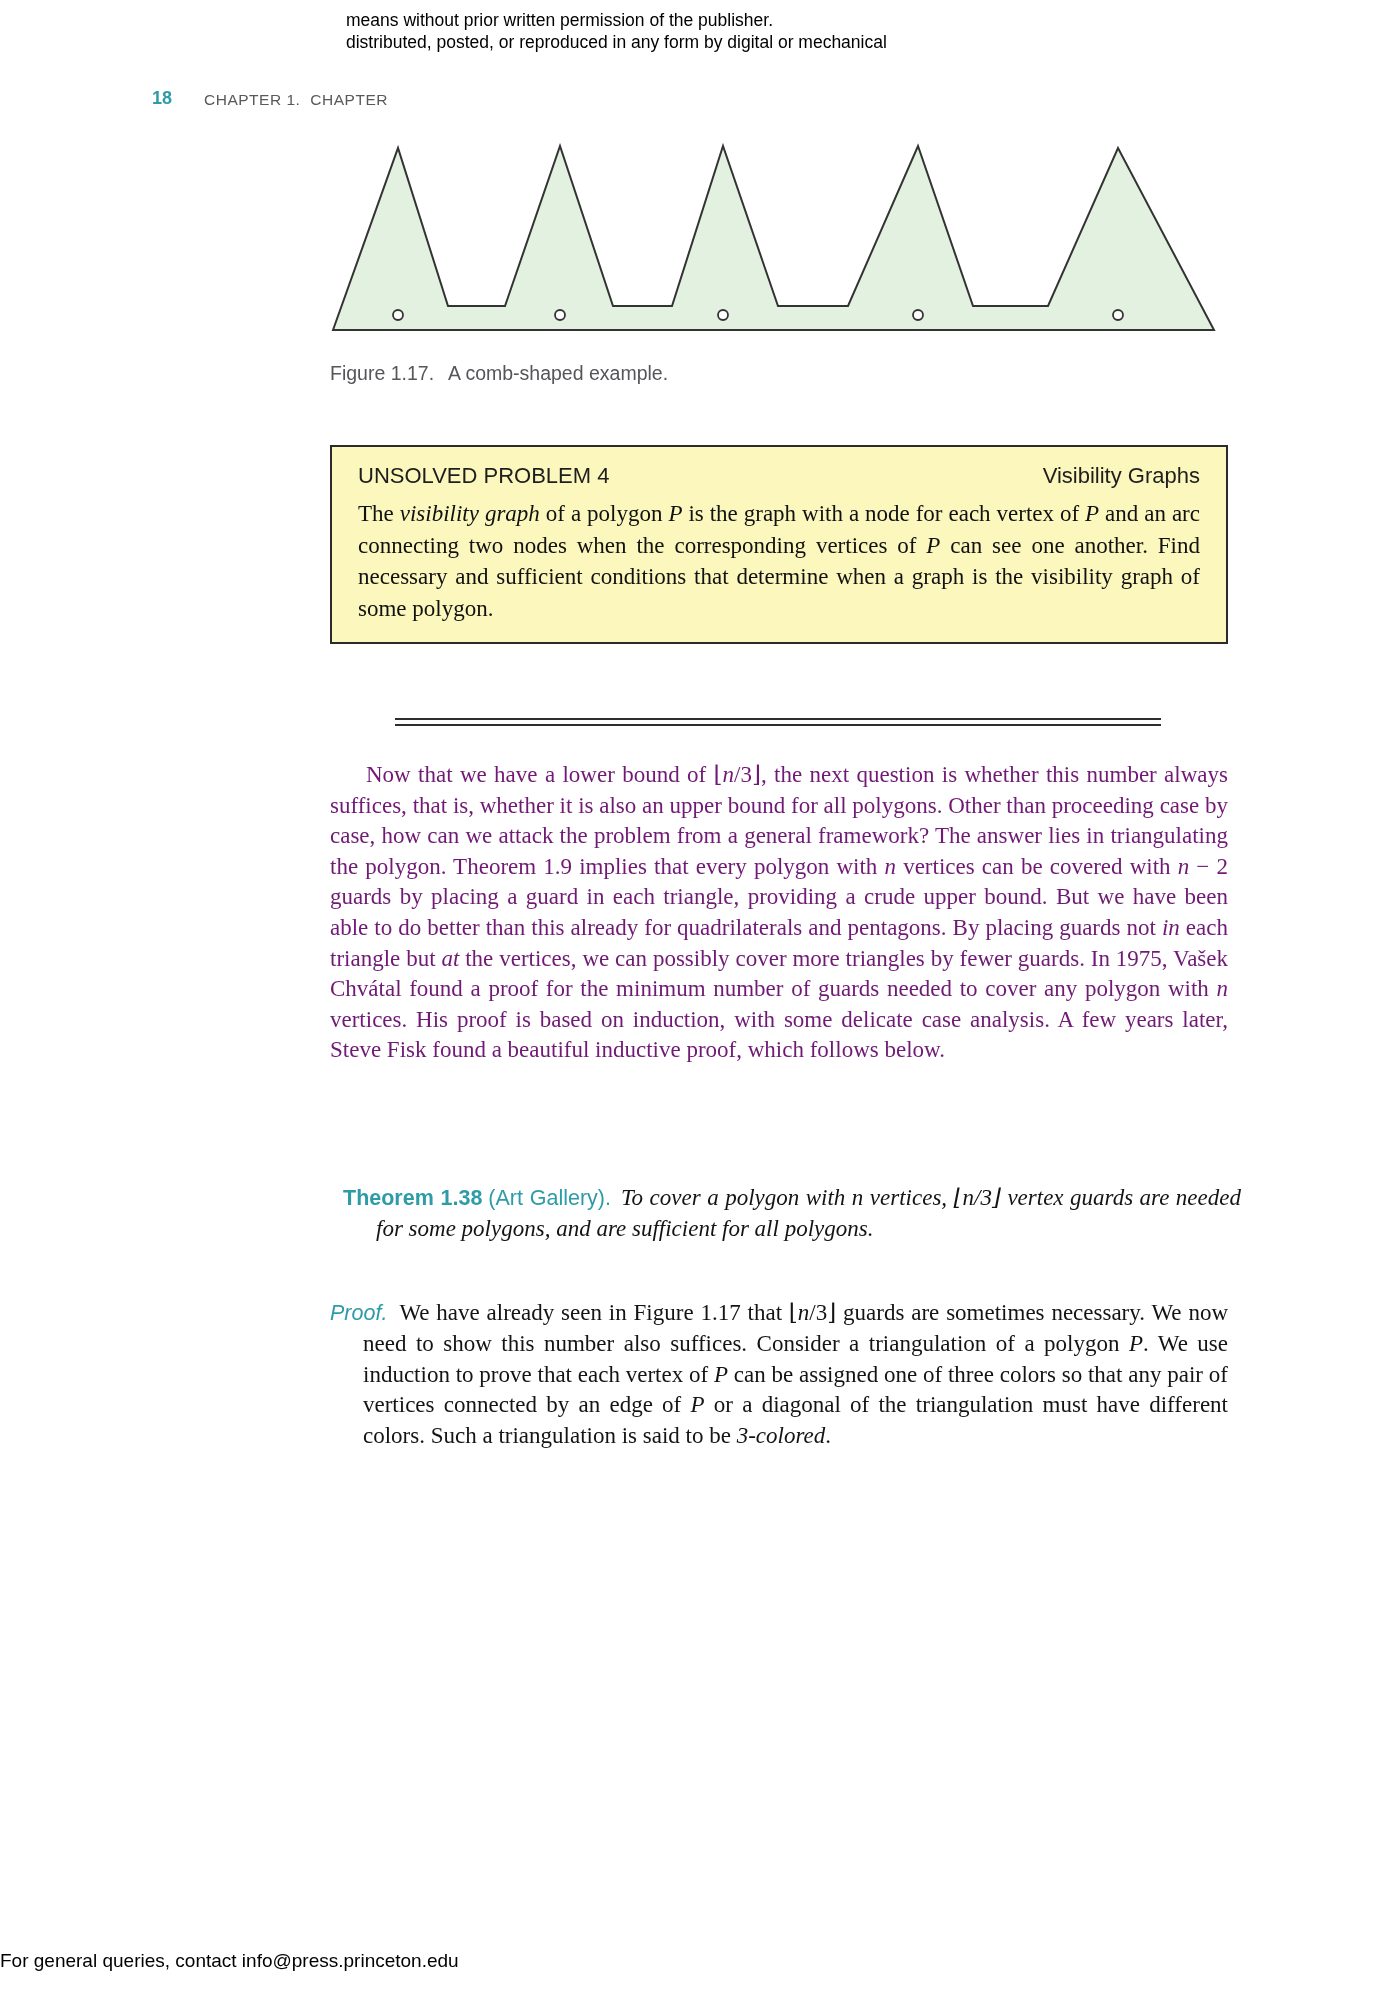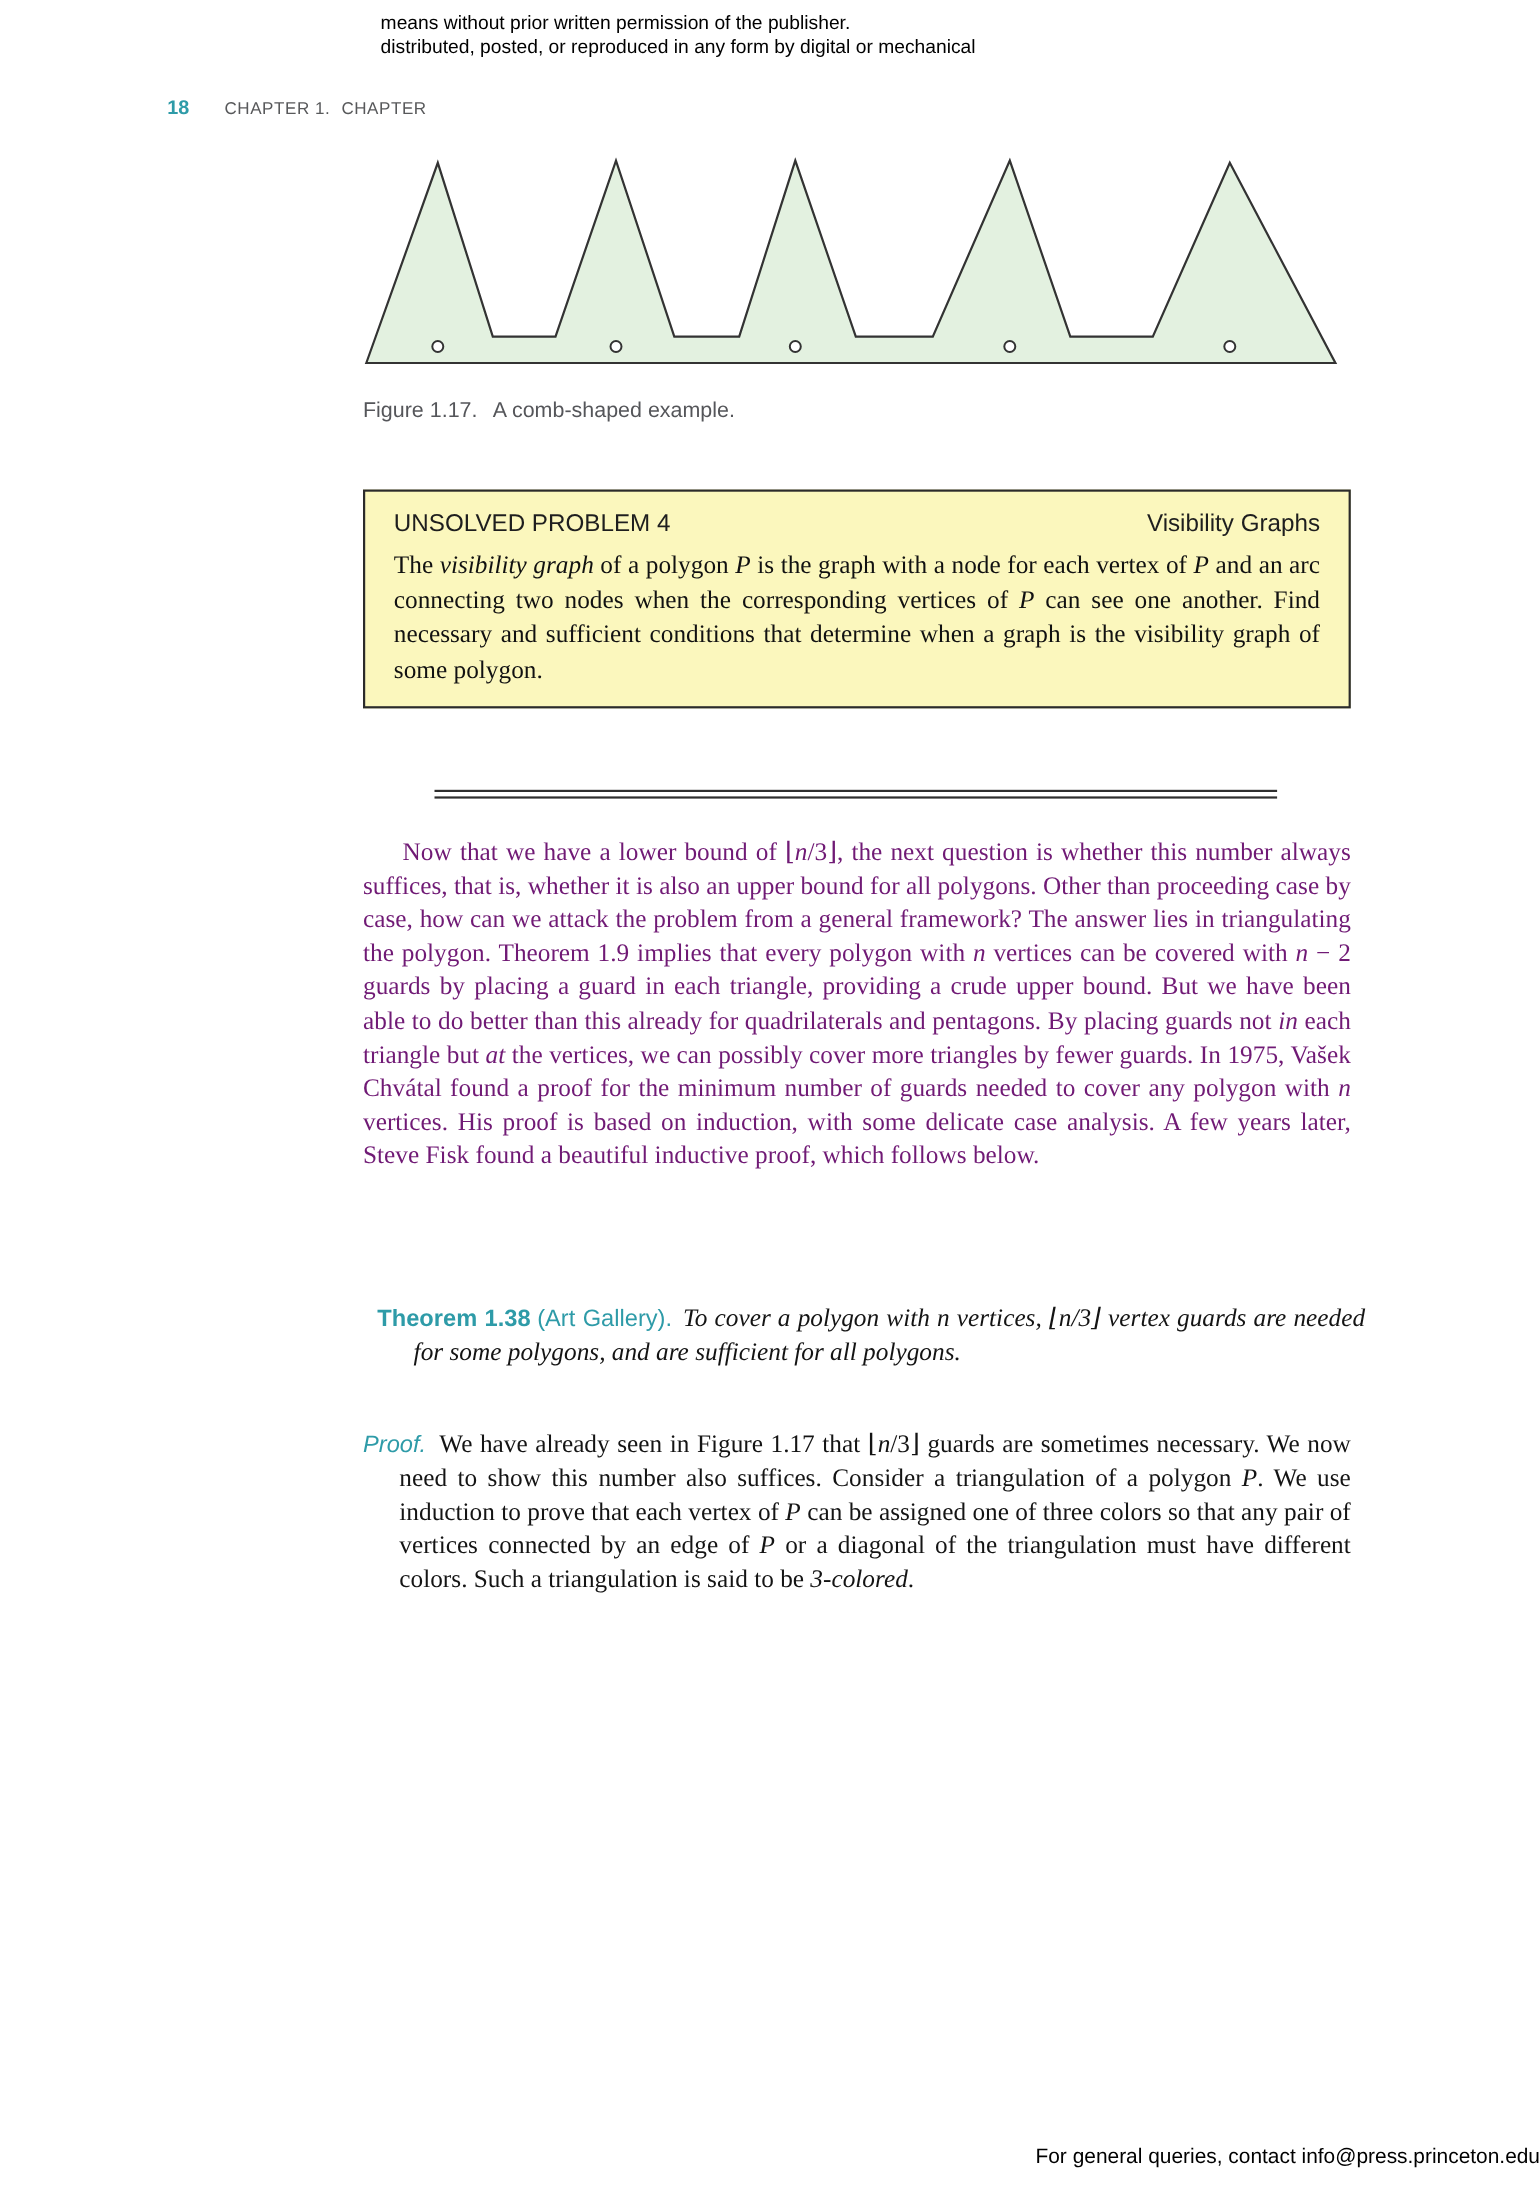--- a/index.html
+++ b/index.html
@@ -89,21 +89,21 @@
     font-size: 23px; line-height: 30.8px; text-align: justify;
     padding-left: 33px; text-indent: -33px; color: #141414;
   }
   .proof-label {
     font-family: "Liberation Sans", "DejaVu Sans", sans-serif;
     font-size: 21.5px; color: #2E9BA8; font-style: italic; margin-right: 12px;
   }
 
   
   .page-footer {
-    position: absolute; top: 1950px; left: 0; width: 1400px; text-align: right;
+    position: absolute; top: 1950px; left: 0; width: 1400px; text-align: left;
     font-family: "Liberation Sans", "DejaVu Sans", sans-serif;
     font-size: 19px; color: #000;
   }
 </style>
 </head>
 <body>
 
 <div class="copyright">
   <div>means without prior written permission of the publisher.</div>
   <div>distributed, posted, or reproduced in any form by digital or mechanical</div>

